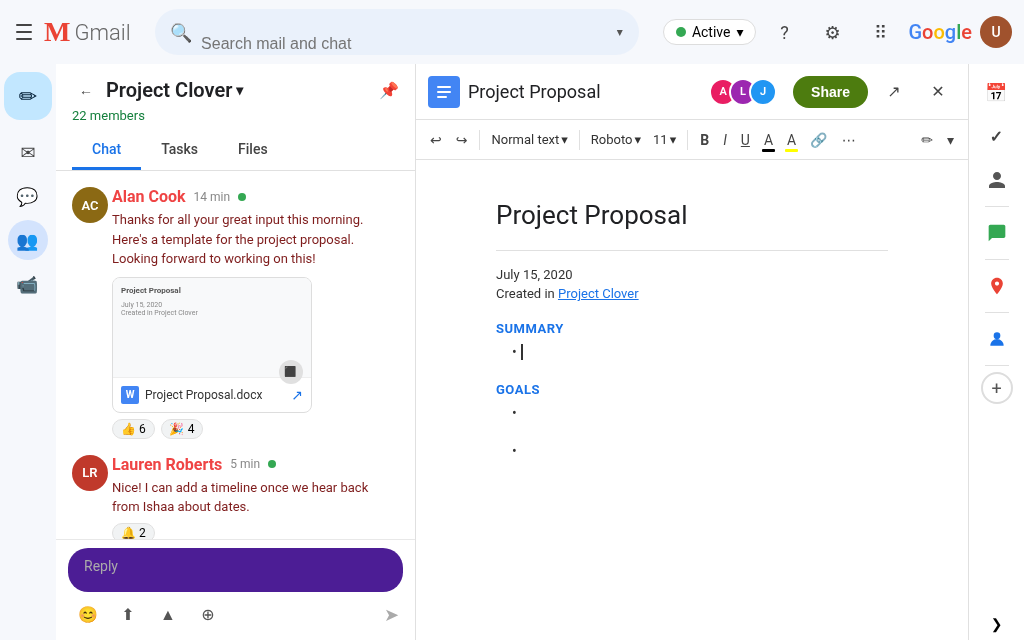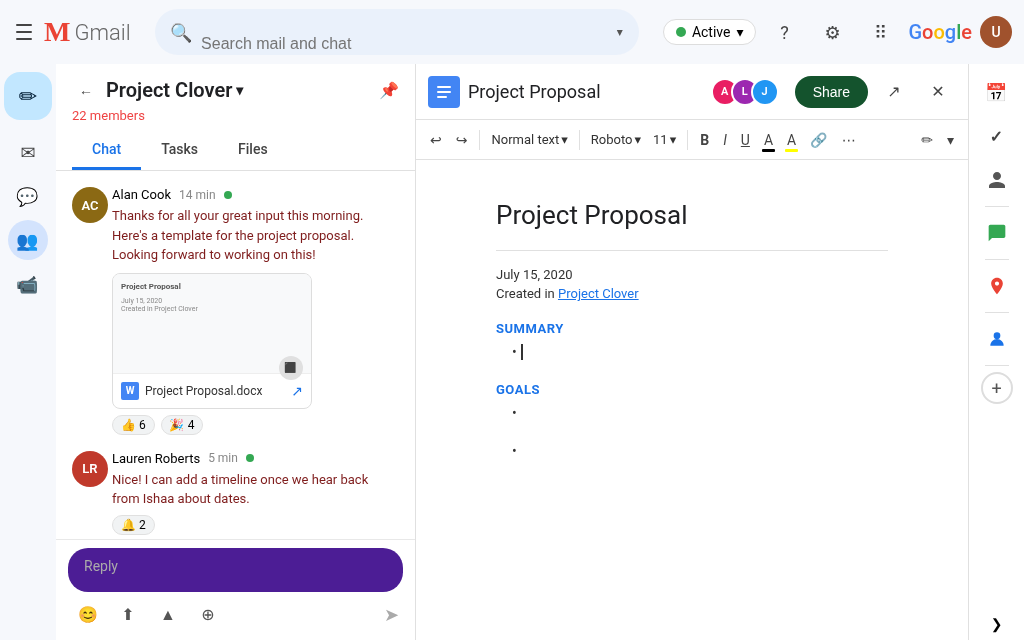--- a/index.html
+++ b/index.html
@@ -39,32 +39,32 @@
     .icon-sidebar { width: 56px; background: #f6f8fc; display: flex; flex-direction: column; align-items: center; padding: 8px 0; gap: 4px; flex-shrink: 0; }
     .sidebar-icon { width: 40px; height: 40px; border-radius: 20px; display: flex; align-items: center; justify-content: center; cursor: pointer; color: #444; font-size: 18px; position: relative; }
     .sidebar-icon.active-icon { background: #d3e3fd; color: #1a73e8; }
     .compose-fab { width: 48px; height: 48px; border-radius: 16px; background: #c2e7ff; display: flex; align-items: center; justify-content: center; cursor: pointer; font-size: 22px; color: #001d35; margin-bottom: 8px; }
 
     
     .chat-panel { width: 360px; background: white; border-right: 1px solid #e0e0e0; display: flex; flex-direction: column; flex-shrink: 0; }
     .chat-header { padding: 12px 16px 0; border-bottom: 1px solid #e0e0e0; }
     .chat-header-top { display: flex; align-items: center; justify-content: space-between; margin-bottom: 4px; }
     .chat-title { font-size: 20px; font-weight: 600; color: #202124; display: flex; align-items: center; gap: 4px; }
-    .chat-members { font-size: 13px; color: #ef4444; margin-bottom: 8px; }
+    .chat-members { font-size: 13px; color: #15803d; margin-bottom: 8px; }
     .chat-tabs { display: flex; gap: 0; }
     .chat-tab { padding: 10px 20px; font-size: 14px; cursor: pointer; color: #444; border-bottom: 3px solid transparent; font-weight: 500; }
     .chat-tab.active { color: #1a73e8; border-bottom: 3px solid #1a73e8; }
 
     
     .chat-messages { flex: 1; overflow-y: auto; padding: 16px; display: flex; flex-direction: column; gap: 16px; }
     .message { display: flex; gap: 4px; }
     .msg-avatar { width: 36px; height: 36px; border-radius: 50%; flex-shrink: 0; overflow: hidden; display: flex; align-items: center; justify-content: center; font-size: 13px; font-weight: 600; color: white; }
     .msg-content { flex: 1; }
     .msg-header { display: flex; align-items: center; gap: 8px; margin-bottom: 4px; }
-    .msg-name { font-weight: 400; font-size: 13px; color: #000000; }
+    .msg-name { font-weight: 700; font-size: 16px; color: #ef4444; }
     .msg-time { font-size: 12px; color: #888; }
     .msg-online { width: 8px; height: 8px; background: #34A853; border-radius: 50%; }
     .msg-text { font-size: 13px; color: #7f1d1d; line-height: 1.5; }
     .doc-preview { background: white; border: 1px solid #ddd; border-radius: 8px; margin-top: 8px; overflow: hidden; width: 200px; }
     .doc-thumbnail { height: 100px; background: #f8f9fa; border-bottom: 1px solid #eee; padding: 8px; display: flex; flex-direction: column; gap: 3px; }
     .doc-section-label { height: 3px; background: #4285F4; border-radius: 1px; width: 20%; margin-top: 4px; }
     .doc-footer { display: flex; align-items: center; gap: 6px; padding: 8px; }
     .doc-icon { width: 18px; height: 18px; background: #4285F4; border-radius: 2px; display: flex; align-items: center; justify-content: center; color: white; font-size: 10px; font-weight: bold; }
     .doc-filename { font-size: 12px; color: #333; flex: 1; }
     .doc-open { color: #1a73e8; font-size: 14px; cursor: pointer; }
@@ -80,21 +80,21 @@
     .reply-send { margin-left: auto; color: #aaa; font-size: 18px; cursor: pointer; }
 
     
     .doc-panel { flex: 1; background: white; display: flex; flex-direction: column; overflow: hidden; }
     .doc-topbar { height: 56px; border-bottom: 1px solid #e0e0e0; display: flex; align-items: center; padding: 0 12px; gap: 8px; }
     .doc-topbar-icon { width: 32px; height: 32px; background: #4285F4; border-radius: 4px; display: flex; align-items: center; justify-content: center; color: white; font-weight: bold; font-size: 14px; flex-shrink: 0; }
     .doc-topbar-title { font-size: 18px; color: #202124; font-weight: 400; flex: 1; }
     .doc-avatars { display: flex; }
     .doc-avatar { width: 28px; height: 28px; border-radius: 50%; border: 2px solid white; margin-left: -8px; font-size: 11px; display: flex; align-items: center; justify-content: center; font-weight: 600; color: white; }
     .doc-avatar:first-child { margin-left: 0; }
-    .share-btn { background: #14532d; color: white; border: none; border-radius: 20px; padding: 8px 18px; font-size: 14px; font-weight: 400; cursor: pointer; margin-left: 8px; }
+    .share-btn { background: #4d7c0f; color: white; border: none; border-radius: 20px; padding: 8px 18px; font-size: 14px; font-weight: 700; cursor: pointer; margin-left: 8px; }
     .doc-topbar-btn { width: 36px; height: 36px; display: flex; align-items: center; justify-content: center; cursor: pointer; color: #444; border-radius: 50%; font-size: 16px; }
 
     
     .doc-toolbar { height: 40px; border-bottom: 1px solid #e0e0e0; display: flex; align-items: center; padding: 0 8px; gap: 2px; background: white; }
     .toolbar-btn { height: 28px; padding: 0 6px; display: flex; align-items: center; justify-content: center; cursor: pointer; border-radius: 4px; color: #444; font-size: 14px; }
     .toolbar-separator { width: 1px; height: 20px; background: #e0e0e0; margin: 0 4px; }
     .toolbar-select { height: 28px; border: 1px solid transparent; border-radius: 4px; background: transparent; font-size: 13px; cursor: pointer; padding: 0 4px; color: #333; display: flex; align-items: center; gap: 2px; }
     .toolbar-bold { font-weight: bold; }
     .toolbar-italic { font-style: italic; }
     .toolbar-underline { text-decoration: underline; }

